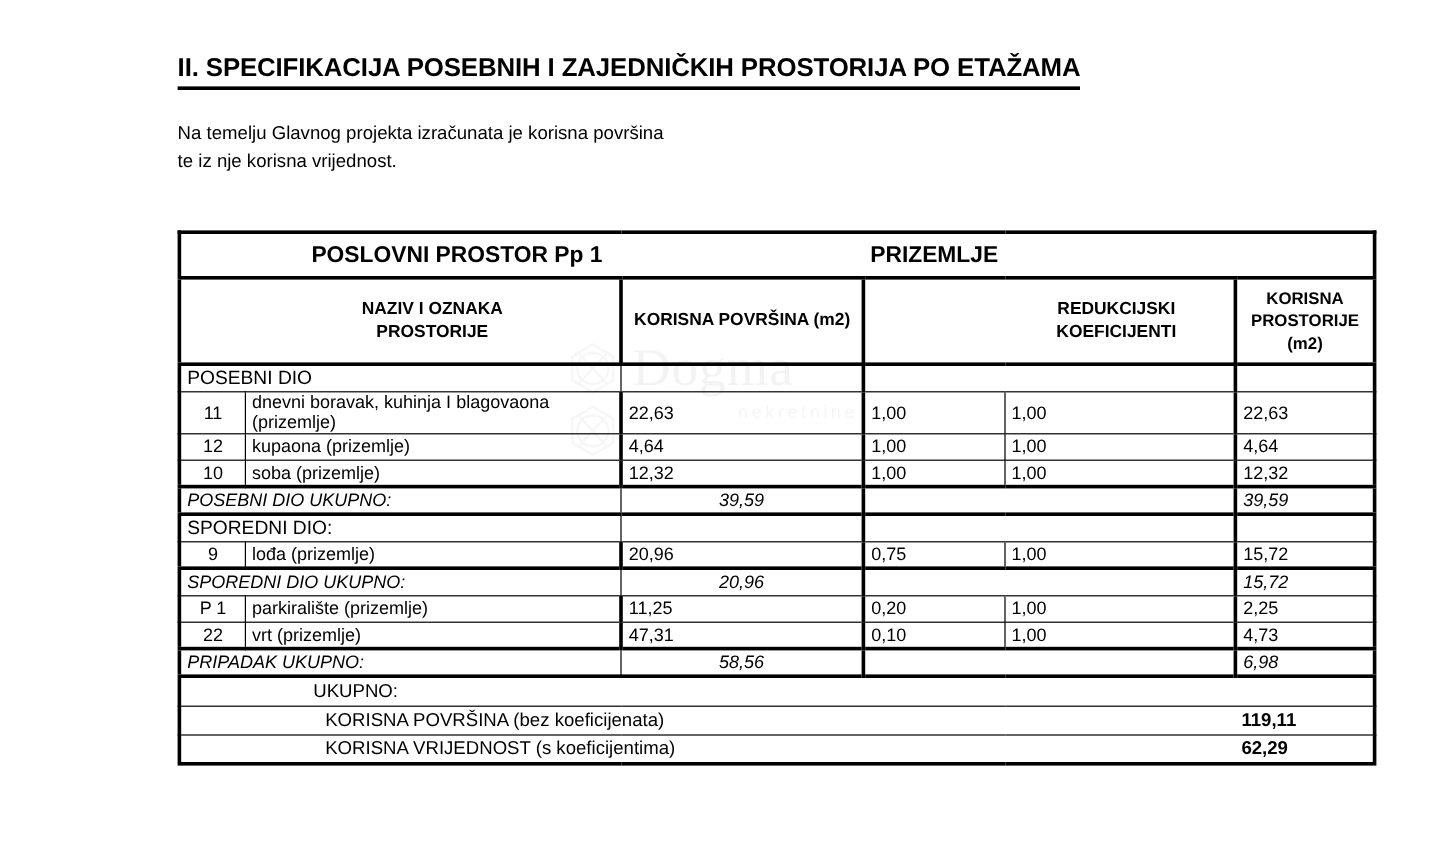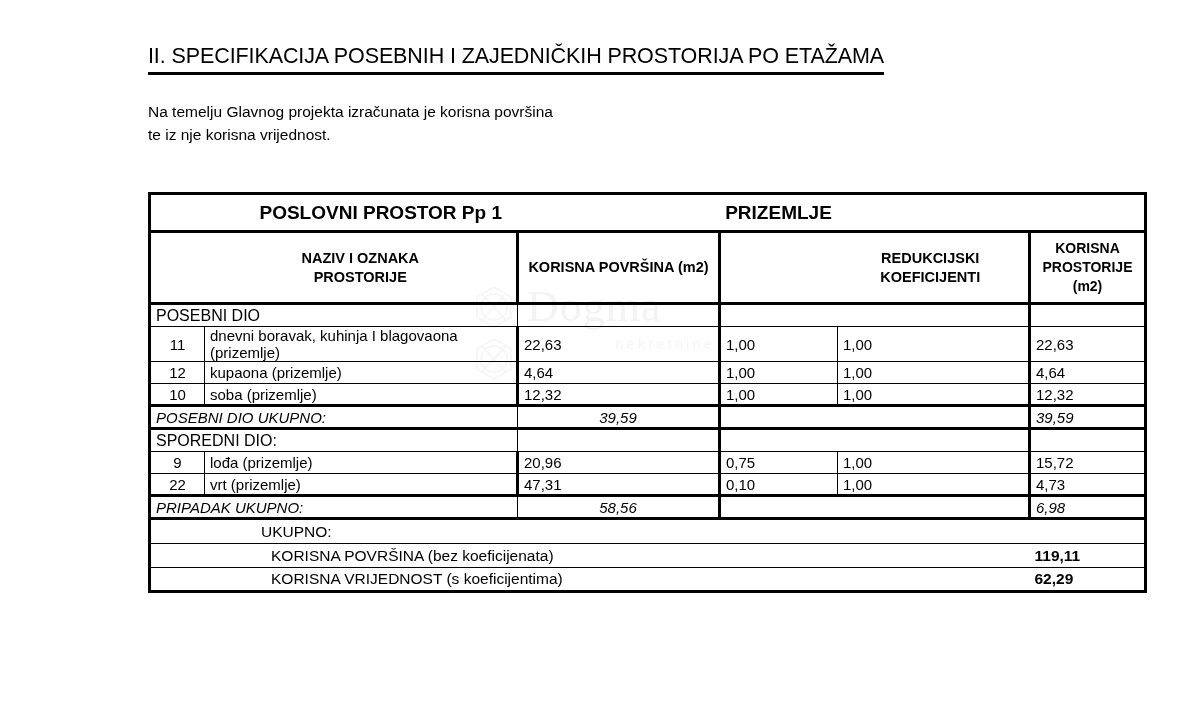--- a/index.html
+++ b/index.html
@@ -15,21 +15,21 @@
   }
 
   .page { position: relative; width: 1200px; height: 701px; }
 
   
   .doc-title {
     position: absolute;
     left: 148px;
     top: 44px;
     font-size: 21.5px;
-    font-weight: normal;
+    font-weight: bold;
     letter-spacing: -0.1px;
     white-space: nowrap;
     border-bottom: 3px solid #000;
     padding-bottom: 3px;
   }
 
   .intro {
     position: absolute;
     left: 148px;
     top: 100px;
@@ -239,22 +239,37 @@
 
       <tr class="data">
         <td class="ctr">9</td>
         <td class="lft br">lođa (prizemlje)</td>
         <td class="rgt br">20,96</td>
         <td class="rgt">0,75</td>
         <td class="rgt br">1,00</td>
         <td class="rgt">15,72</td>
       </tr>
 
-
-
+      <tr class="total">
+        <td class="no-r bt rgt" colspan="2">SPOREDNI DIO UKUPNO:</td>
+        <td class="ctr bt br">20,96</td>
+        <td class="bt no-r"></td>
+        <td class="bt no-l br"></td>
+        <td class="rgt bt">15,72</td>
+      </tr>
+
+
+      <tr class="data">
+        <td class="ctr">P 1</td>
+        <td class="lft br">parkiralište (prizemlje)</td>
+        <td class="rgt br">11,25</td>
+        <td class="rgt">0,20</td>
+        <td class="rgt br">1,00</td>
+        <td class="rgt">2,25</td>
+      </tr>
       <tr class="data">
         <td class="ctr thin-t">22</td>
         <td class="lft br thin-t">vrt (prizemlje)</td>
         <td class="rgt br thin-t">47,31</td>
         <td class="rgt thin-t">0,10</td>
         <td class="rgt br thin-t">1,00</td>
         <td class="rgt thin-t">4,73</td>
       </tr>
 
       <tr class="total">

